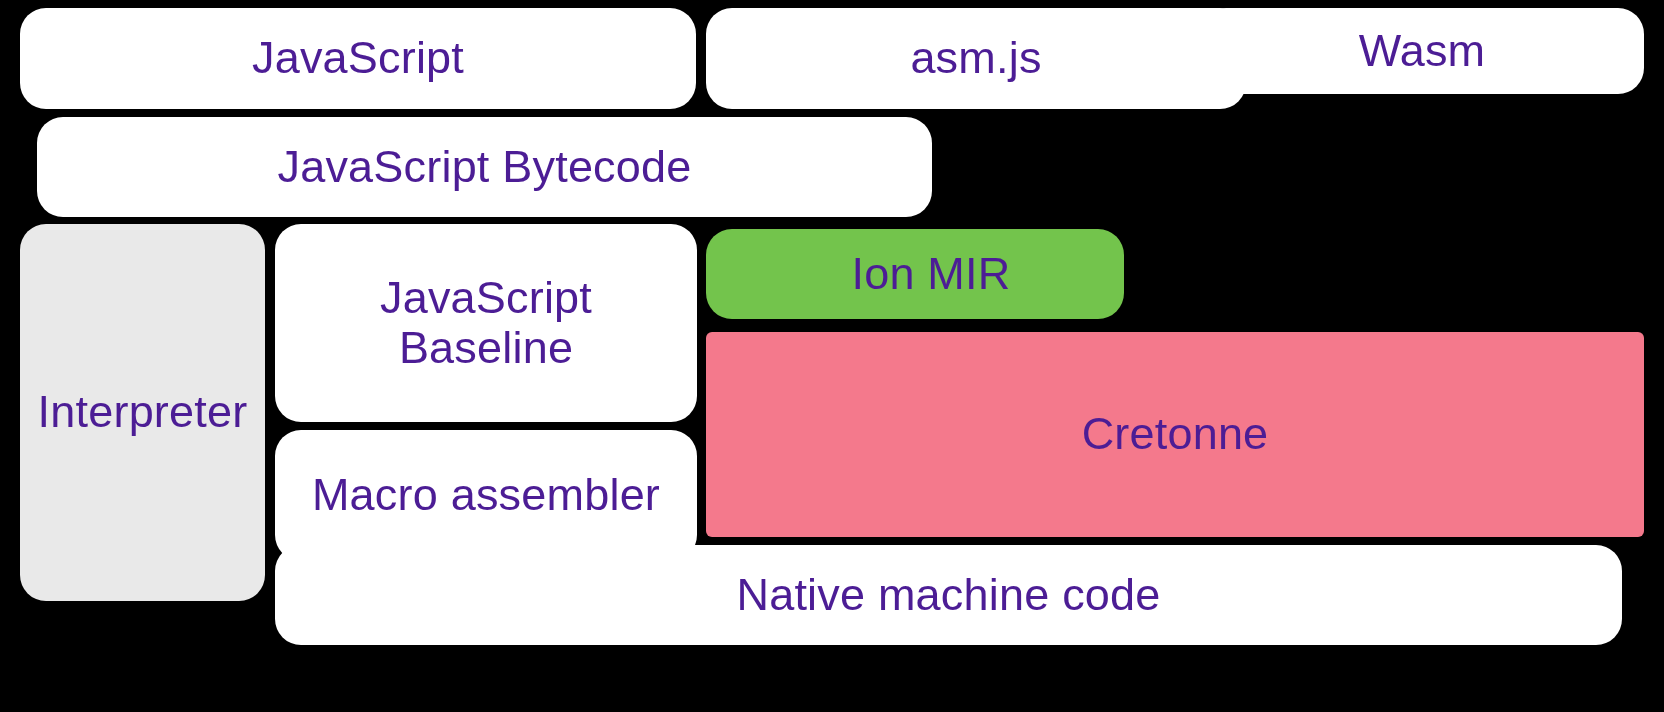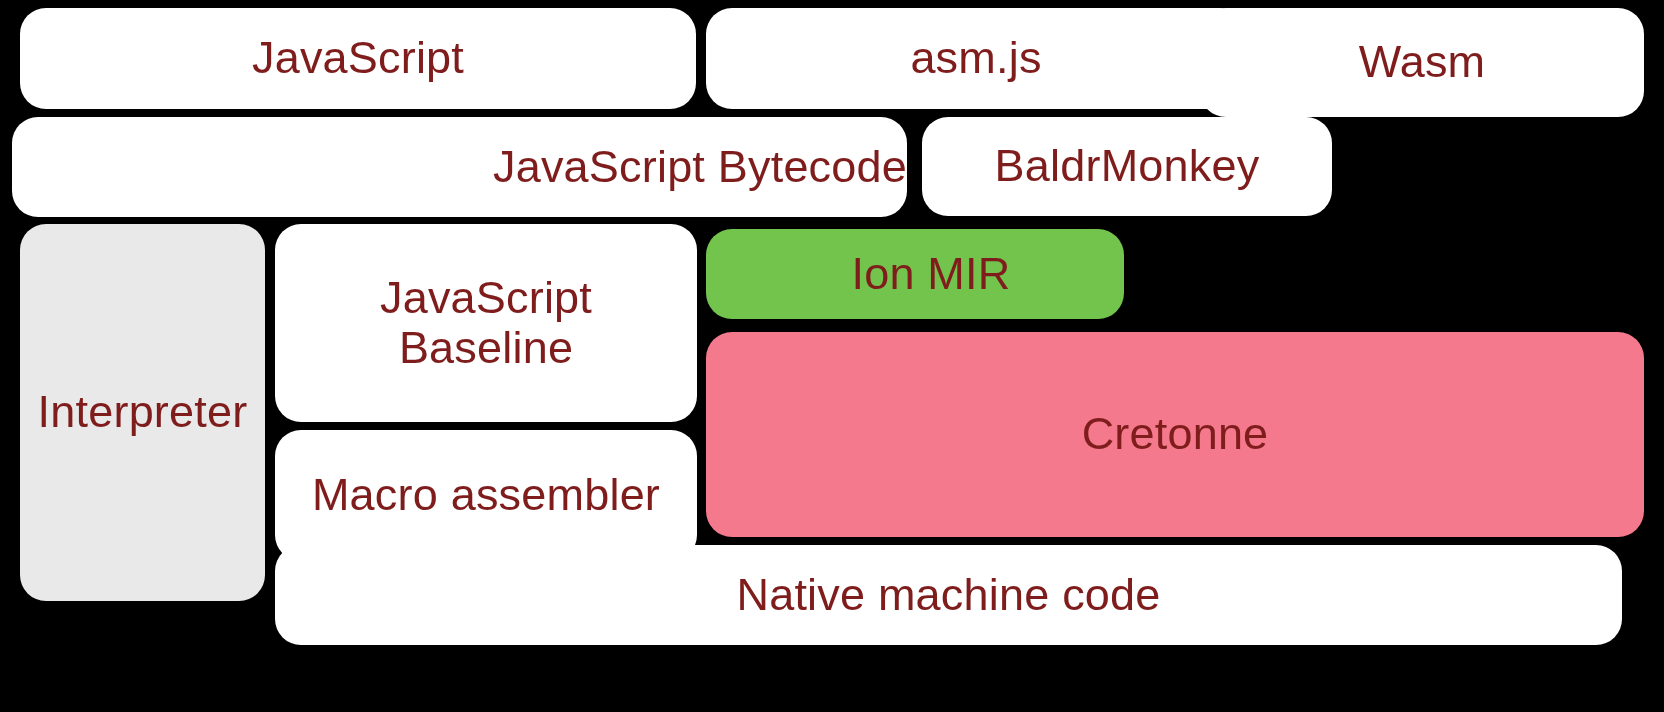--- a/index.html
+++ b/index.html
@@ -19,41 +19,40 @@
   }
   .box {
     position: absolute;
     box-sizing: border-box;
     display: flex;
     align-items: center;
     justify-content: center;
     text-align: center;
     border-radius: 26px;
     background: #ffffff;
-    color: #7f1d1d;
+    color: #4c1d95;
     font-family: "Liberation Sans", sans-serif;
     font-size: 45px;
     line-height: 1.12;
     letter-spacing: 0.2px;
     white-space: pre-line;
     user-select: none;
   }
   .box.gray   { background: #e9e9e9; }
   .box.green  { background: #73c44c; }
   .box.pink   { background: #f4798c; }
 </style>
 </head>
 <body>
 
 <div id="stage">
     <div class="box" style="left: 20px; top: 8px; width: 676px; height: 101px;"><span>JavaScript</span></div>
     <div class="box" style="left: 706px; top: 8px; width: 540px; height: 101px;"><span>asm.js</span></div>
-    <div class="box" style="left: 1200px; top: 8px; width: 444px; height: 109px;"><span>Wasm</span></div>
-    <div class="box" style="left: 12px; top: 117px; width: 895px; height: 100px; justify-content: flex-end;"><span>JavaScript Bytecode</span></div>
-    <div class="box" style="left: 922px; top: 117px; width: 410px; height: 99px;"><span>BaldrMonkey</span></div>
+    <div class="box" style="left: 1200px; top: 8px; width: 444px; height: 86px;"><span>Wasm</span></div>
+    <div class="box" style="left: 37px; top: 117px; width: 895px; height: 100px;"><span>JavaScript Bytecode</span></div>
     <div class="box gray" style="left: 20px; top: 224px; width: 245px; height: 377px;"><span>Interpreter</span></div>
     <div class="box" style="left: 275px; top: 224px; width: 422px; height: 198px;"><span>JavaScript
 Baseline</span></div>
     <div class="box" style="left: 275px; top: 430px; width: 422px; height: 131px;"><span>Macro assembler</span></div>
     <div class="box green" style="left: 706px; top: 229px; width: 418px; height: 90px; padding-left: 32px;"><span>Ion MIR</span></div>
-    <div class="box pink" style="left: 706px; top: 332px; width: 938px; height: 205px;"><span>Cretonne</span></div>
+    <div class="box pink" style="left: 706px; top: 332px; width: 938px; height: 205px; border-radius: 6px;"><span>Cretonne</span></div>
     <div class="box" style="left: 275px; top: 545px; width: 1347px; height: 100px;"><span>Native machine code</span></div>
   </div>
 
 </body></html>

